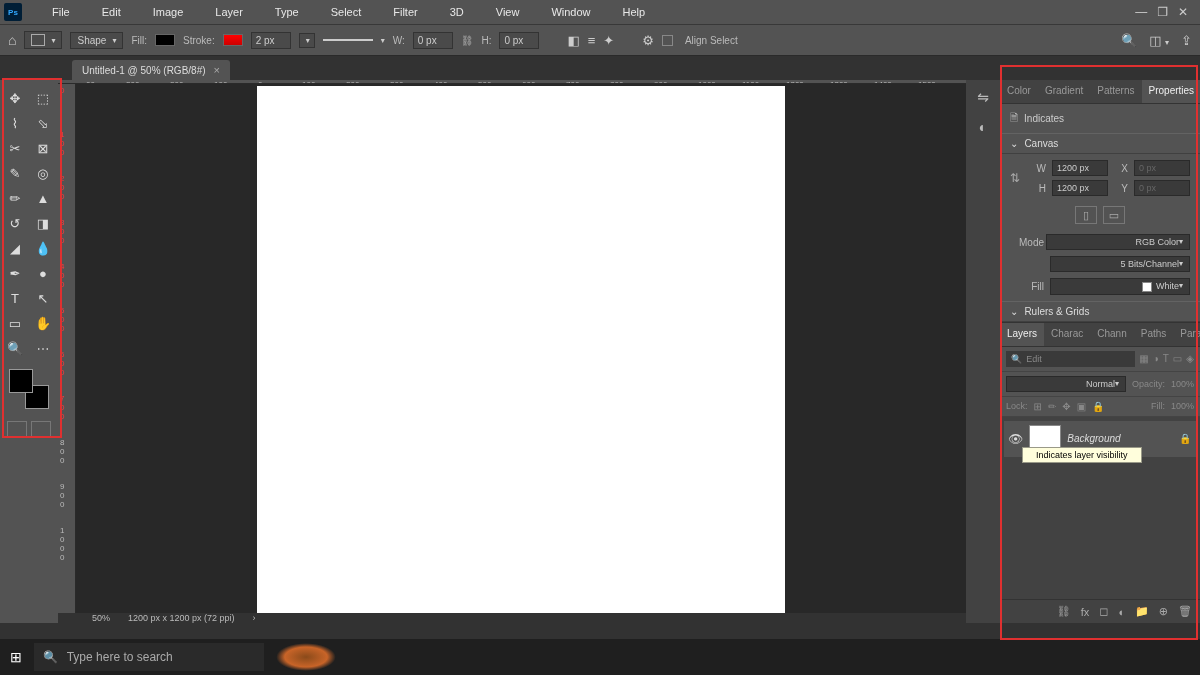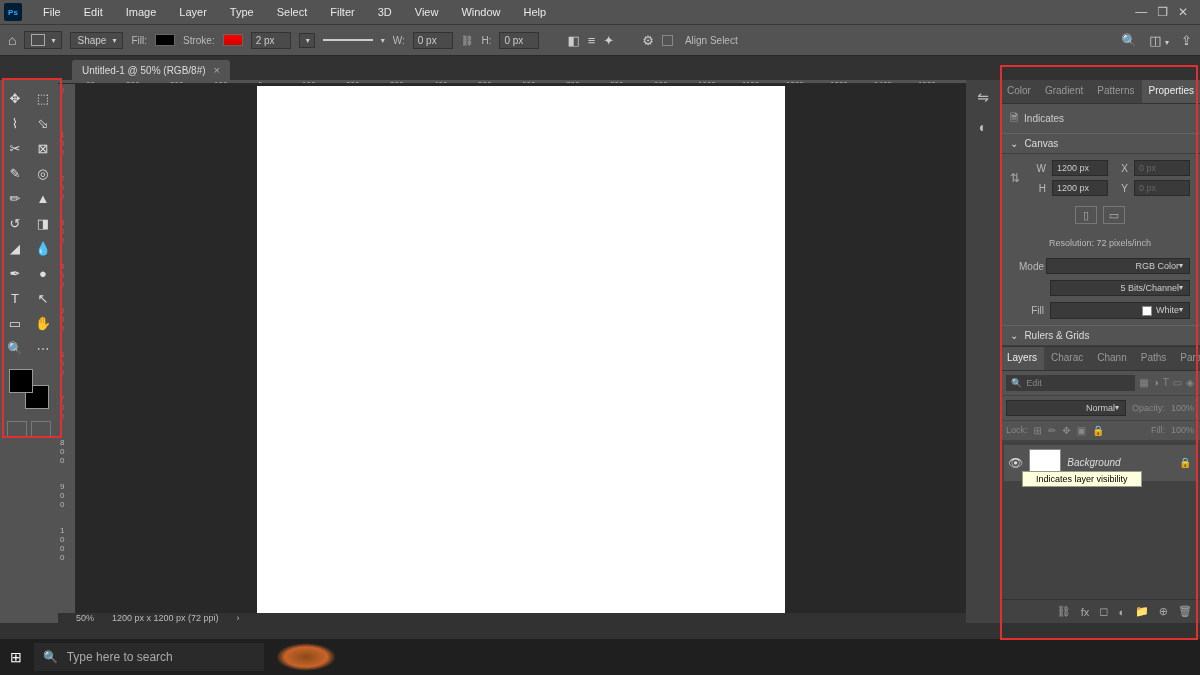--- a/index.html
+++ b/index.html
@@ -1,17 +1,17 @@
 <!DOCTYPE html>
 <html><head>
 <meta charset="utf-8">
 <style>
 *{margin:0;padding:0;box-sizing:border-box;font-family:"Segoe UI",Arial,sans-serif;user-select:none}
 body{background:#323232;color:#ccc;width:1200px;height:675px;overflow:hidden;font-size:11px;position:relative}
-.menubar{height:24px;background:#535353;display:flex;align-items:center;padding:0 4px;gap:7px}
+.menubar{height:24px;background:#535353;display:flex;align-items:center;padding:0 4px;gap:16px}
 .ps-logo{width:18px;height:18px;background:#001e36;color:#31a8ff;display:flex;align-items:center;justify-content:center;font-size:8px;font-weight:bold;border-radius:2px;margin-right:6px}
 .menu-item{padding:3px 8px;color:#e8e8e8;cursor:pointer}
 .win-controls{margin-left:auto;display:flex;gap:10px;padding-right:8px;color:#ccc}
 .win-controls span{cursor:pointer;font-size:12px}
 .optbar{height:32px;background:#535353;border-top:1px solid #383838;border-bottom:1px solid #2a2a2a;display:flex;align-items:center;padding:0 8px;gap:8px;font-size:10px}
 .home-icon{font-size:14px;cursor:pointer}
 .dropdown{background:#4a4a4a;border:1px solid #333;padding:2px 6px;display:flex;align-items:center;gap:6px;cursor:pointer}
 .swatch-sm{width:20px;height:12px;background:#000;border:1px solid #666}
 .swatch-stroke{width:20px;height:12px;background:linear-gradient(to bottom,#f00,#c00);border:1px solid #666}
 .opt-input{width:40px;background:#4a4a4a;border:1px solid #333;color:#ccc;padding:2px 4px;font-size:10px}
@@ -33,21 +33,21 @@
 .red-hl{position:absolute;border:2px solid #e03030;pointer-events:none;z-index:10}
 .canvas-area{flex:1;background:#262626;position:relative;display:flex;flex-direction:column}
 .ruler-h{height:18px;background:#535353;border-bottom:1px solid #2a2a2a;display:flex;overflow:hidden;font-size:8px;color:#bbb;position:relative;padding-left:18px}
 .ruler-h span{position:absolute}
 .canvas-body{flex:1;display:flex}
 .ruler-v{width:18px;background:#535353;border-right:1px solid #2a2a2a;position:relative;font-size:8px;color:#bbb}
 .ruler-v div{position:absolute;transform:translateY(-4px);left:2px}
 .ruler-v .red{color:#f04040}
 .canvas-view{flex:1;background:#282828;display:flex;align-items:flex-start;justify-content:center;padding-top:2px;overflow:hidden}
 .artboard{width:528px;height:527px;background:#fff}
-.status-bar{height:18px;background:#323232;display:flex;align-items:center;padding:0 18px;font-size:9px;color:#bbb;gap:18px}
+.status-bar{height:18px;background:#323232;display:flex;align-items:center;padding:0 34px;font-size:9px;color:#bbb;gap:18px}
 .sidestrip{width:34px;background:#424242;display:flex;flex-direction:column;padding:6px 0;gap:8px;align-items:center}
 .side-ico{width:22px;height:22px;display:flex;align-items:center;justify-content:center;color:#bbb;cursor:pointer;font-size:14px}
 .right-panel{width:200px;background:#535353;display:flex;flex-direction:column;font-size:10px}
 .panel-tabs{display:flex;background:#424242;height:24px;border-bottom:1px solid #333}
 .ptab{padding:5px 7px;color:#999;cursor:pointer;font-size:10px}
 .ptab.active{background:#535353;color:#eee}
 .panel-sec{padding:6px 10px;display:flex;align-items:center;gap:6px;color:#ccc}
 .panel-heading{background:#535353;padding:4px 10px;color:#ddd;font-size:10px;border-top:1px solid #636363;border-bottom:1px solid #404040;display:flex;align-items:center;gap:6px}
 .prop-body{padding:6px 10px;display:flex;flex-direction:column;gap:6px}
 .canvas-row{display:flex;align-items:center;gap:6px;justify-content:flex-end}
@@ -271,21 +271,20 @@
             <input class="prop-input" value="1200 px" style="">
             <span class="prop-label">Y</span>
             <input class="prop-input dim" value="0 px" style="">
           </div>
         </div>
       </div>
       <div class="orient-btns">
         <div class="orient-btn">▯</div>
         <div class="orient-btn">▭</div>
       </div>
-      <div class="prop-info">Resolution: 72 pixels/inch</div>
       <div style="display:flex;align-items:center;gap:2px">
         <span style="width:34px;text-align:right;color:#bbb">Mode</span>
         <div class="prop-select">
             <span>RGB Color</span>
             <span class="caret">▾</span>
           </div>
       </div>
       <div style="display:flex;align-items:center;gap:6px">
         <span style="width:34px"></span>
         <div class="prop-select">

